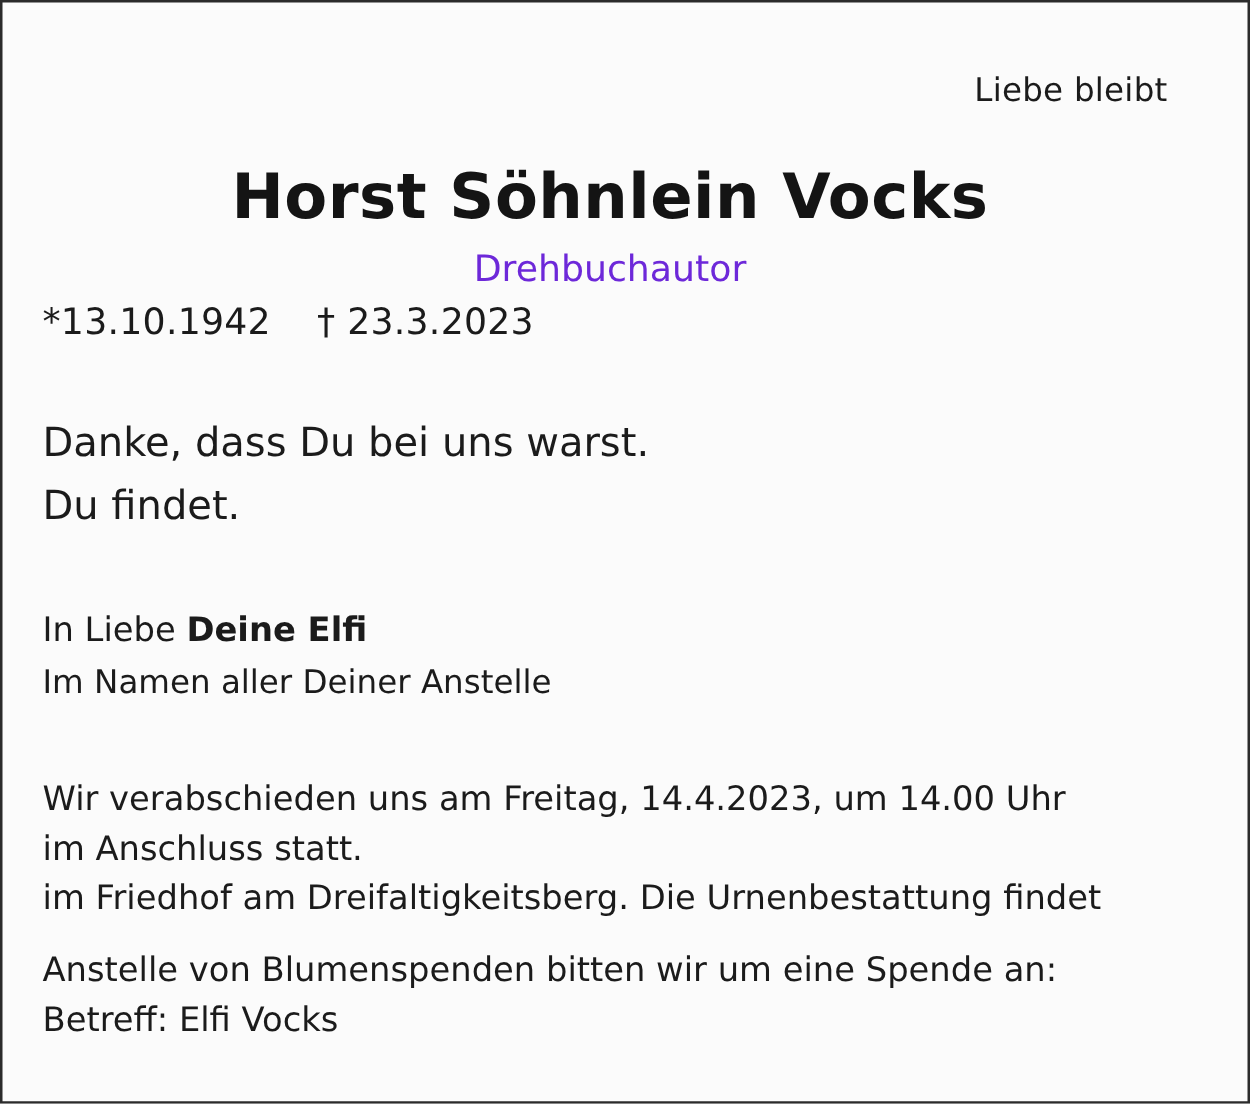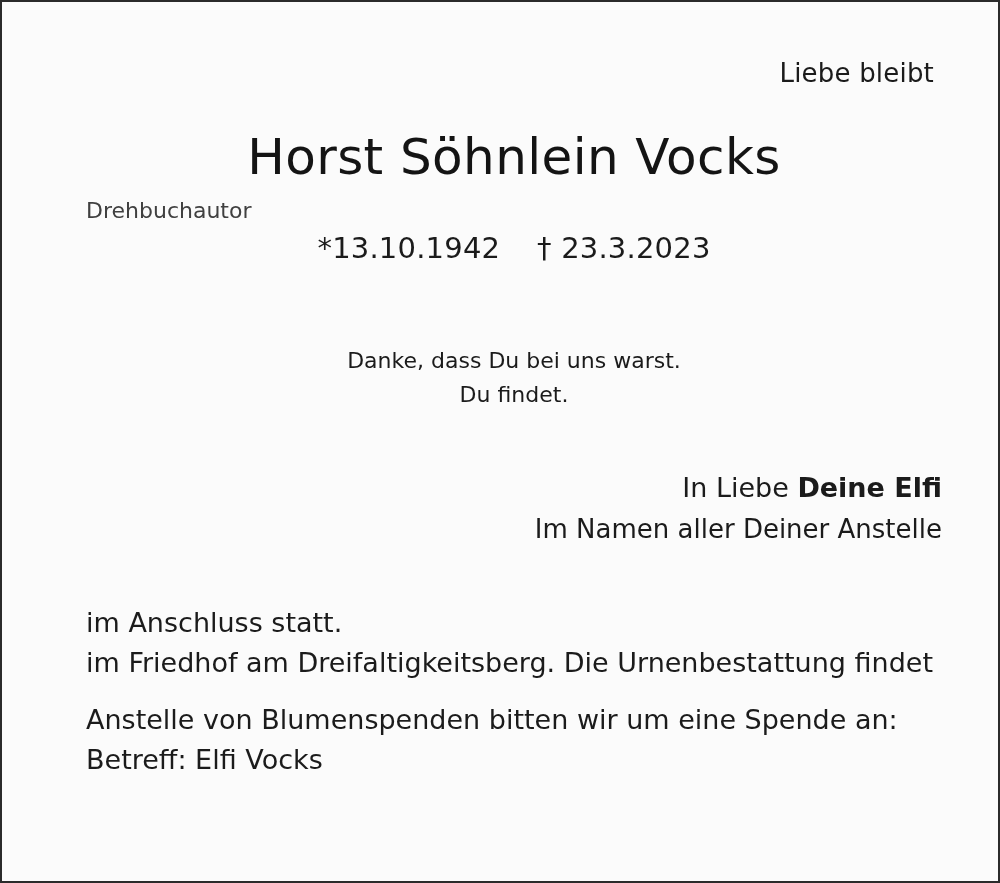--- a/index.html
+++ b/index.html
@@ -12,65 +12,65 @@
     height: 883px;
     font-family: "DejaVu Sans", sans-serif;
     color: #1b1b1b;
   }
   .obituary {
     box-sizing: border-box;
     width: 1000px;
     height: 883px;
     border: 2px solid #2b2b2b;
     background: #fbfbfb;
-    padding: 40px 56px 30px 84px;
+    padding: 40px 56px 30px 32px;
     display: flex;
     flex-direction: column;
   }
   .motto {
     text-align: right;
     font-size: 26px;
     letter-spacing: 0.2px;
     margin-top: 16px;
     margin-right: 8px;
     color: #1b1b1b;
   }
   .name {
     text-align: center;
     font-size: 50px;
     margin-top: 40px;
-    font-weight: 400;
+    font-weight: 700;
     letter-spacing: 0.4px;
     color: #141414;
   }
   .profession {
-    font-size: 22px;
+    text-align: center;
+    font-size: 29px;
     margin-top: 12px;
-    color: #404040;
+    color: #6d28d9;
   }
   .dates {
-    text-align: center;
+    text-align: left;
     font-size: 29px;
     margin-top: 8px;
     color: #1b1b1b;
     letter-spacing: 0.2px;
   }
   .dates .sep {
     display: inline-block;
     width: 18px;
   }
   .thanks {
-    text-align: center;
-    font-size: 22px;
-    margin-top: 79px;
+    font-size: 32px;
+    margin-top: 56px;
     line-height: 1.55;
     color: #1b1b1b;
   }
   .signature {
-    text-align: right;
+    text-align: left;
     font-size: 27px;
     margin-top: 54px;
     line-height: 1.6;
     color: #1b1b1b;
   }
   .signature .strong {
     font-weight: bold;
   }
   .signature .sub {
     font-size: 26px;
@@ -115,20 +115,21 @@
   </div>
 
   <div class="signature">
     <div>
       <span>In Liebe </span><span class="strong">Deine Elfi</span>
     </div>
     <div class="sub">Im Namen aller Deiner Anstelle</div>
   </div>
 
   <div class="details">
+    <p>Wir verabschieden uns am Freitag, 14.4.2023, um 14.00 Uhr</p>
     <p>im Anschluss statt.</p>
     <p>im Friedhof am Dreifaltigkeitsberg. Die Urnenbestattung findet</p>
     <p class="block-gap">Anstelle von Blumenspenden bitten wir um eine Spende an:</p>
     <p>Betreff: Elfi Vocks</p>
   </div>
 
   <div class="spacer"></div>
 </div>
 
 </body></html>

